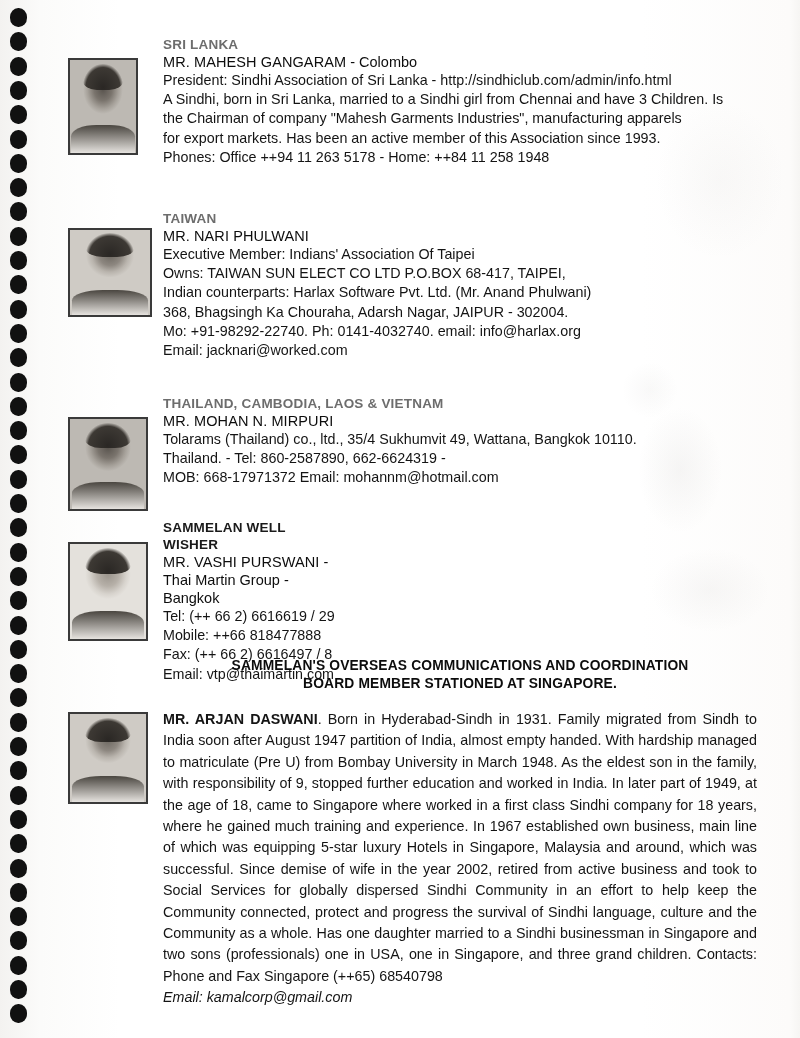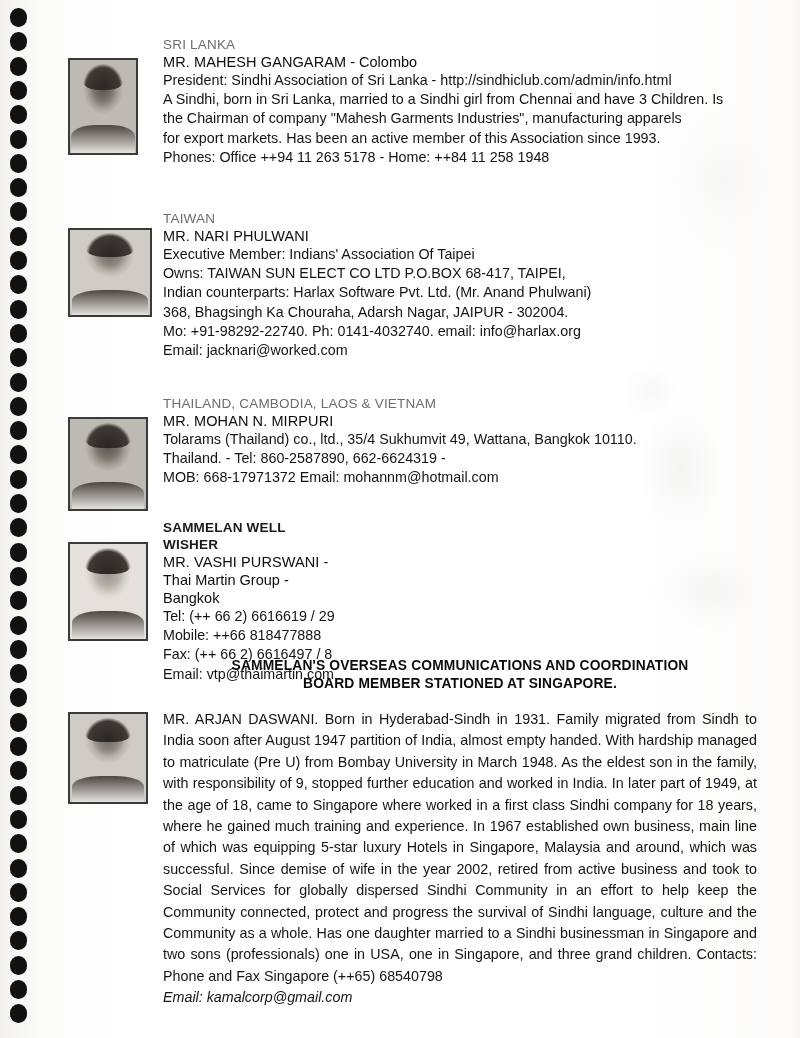--- a/index.html
+++ b/index.html
@@ -71,21 +71,21 @@
   .photo.light .face{
     background:
       radial-gradient(ellipse 30% 26% at 50% 32%, #9a948c 0%, #b6b0a8 48%, #d7d3cd 80%, #e4e1dc 100%),
       linear-gradient(to bottom,#eeece9 0%,#dcd9d4 50%,#f2f0ed 100%);
   }
   .txt{position:absolute;}
   .country{
     font-size:13.5px;
     letter-spacing:.2px;
     color:#6d6d6d;
-    font-weight:400;
+    font-weight:700;
     line-height:17px;
     margin:0;
   }
   .country.dark{color:#1a1a1a;font-weight:700;}
   .person{
     font-size:14.5px;
     color:#0d0d0d;
     line-height:18px;
     margin:0;
   }
@@ -108,21 +108,21 @@
     color:#0c0c0c;
   }
   .bio{
     position:absolute;
     left:163px;width:594px;
     font-size:14.3px;
     line-height:21.4px;
     text-align:justify;
     color:#141414;
   }
-  .bio b{font-weight:400;}
+  .bio b{font-weight:700;}
   .bio .tail{text-align:left;font-style:italic;}
 </style>
 </head>
 <body>
 
 <div id="page"></div>
 <div id="watermark"></div>
 <div id="watermark2"></div>
 
 <div id="binding">

